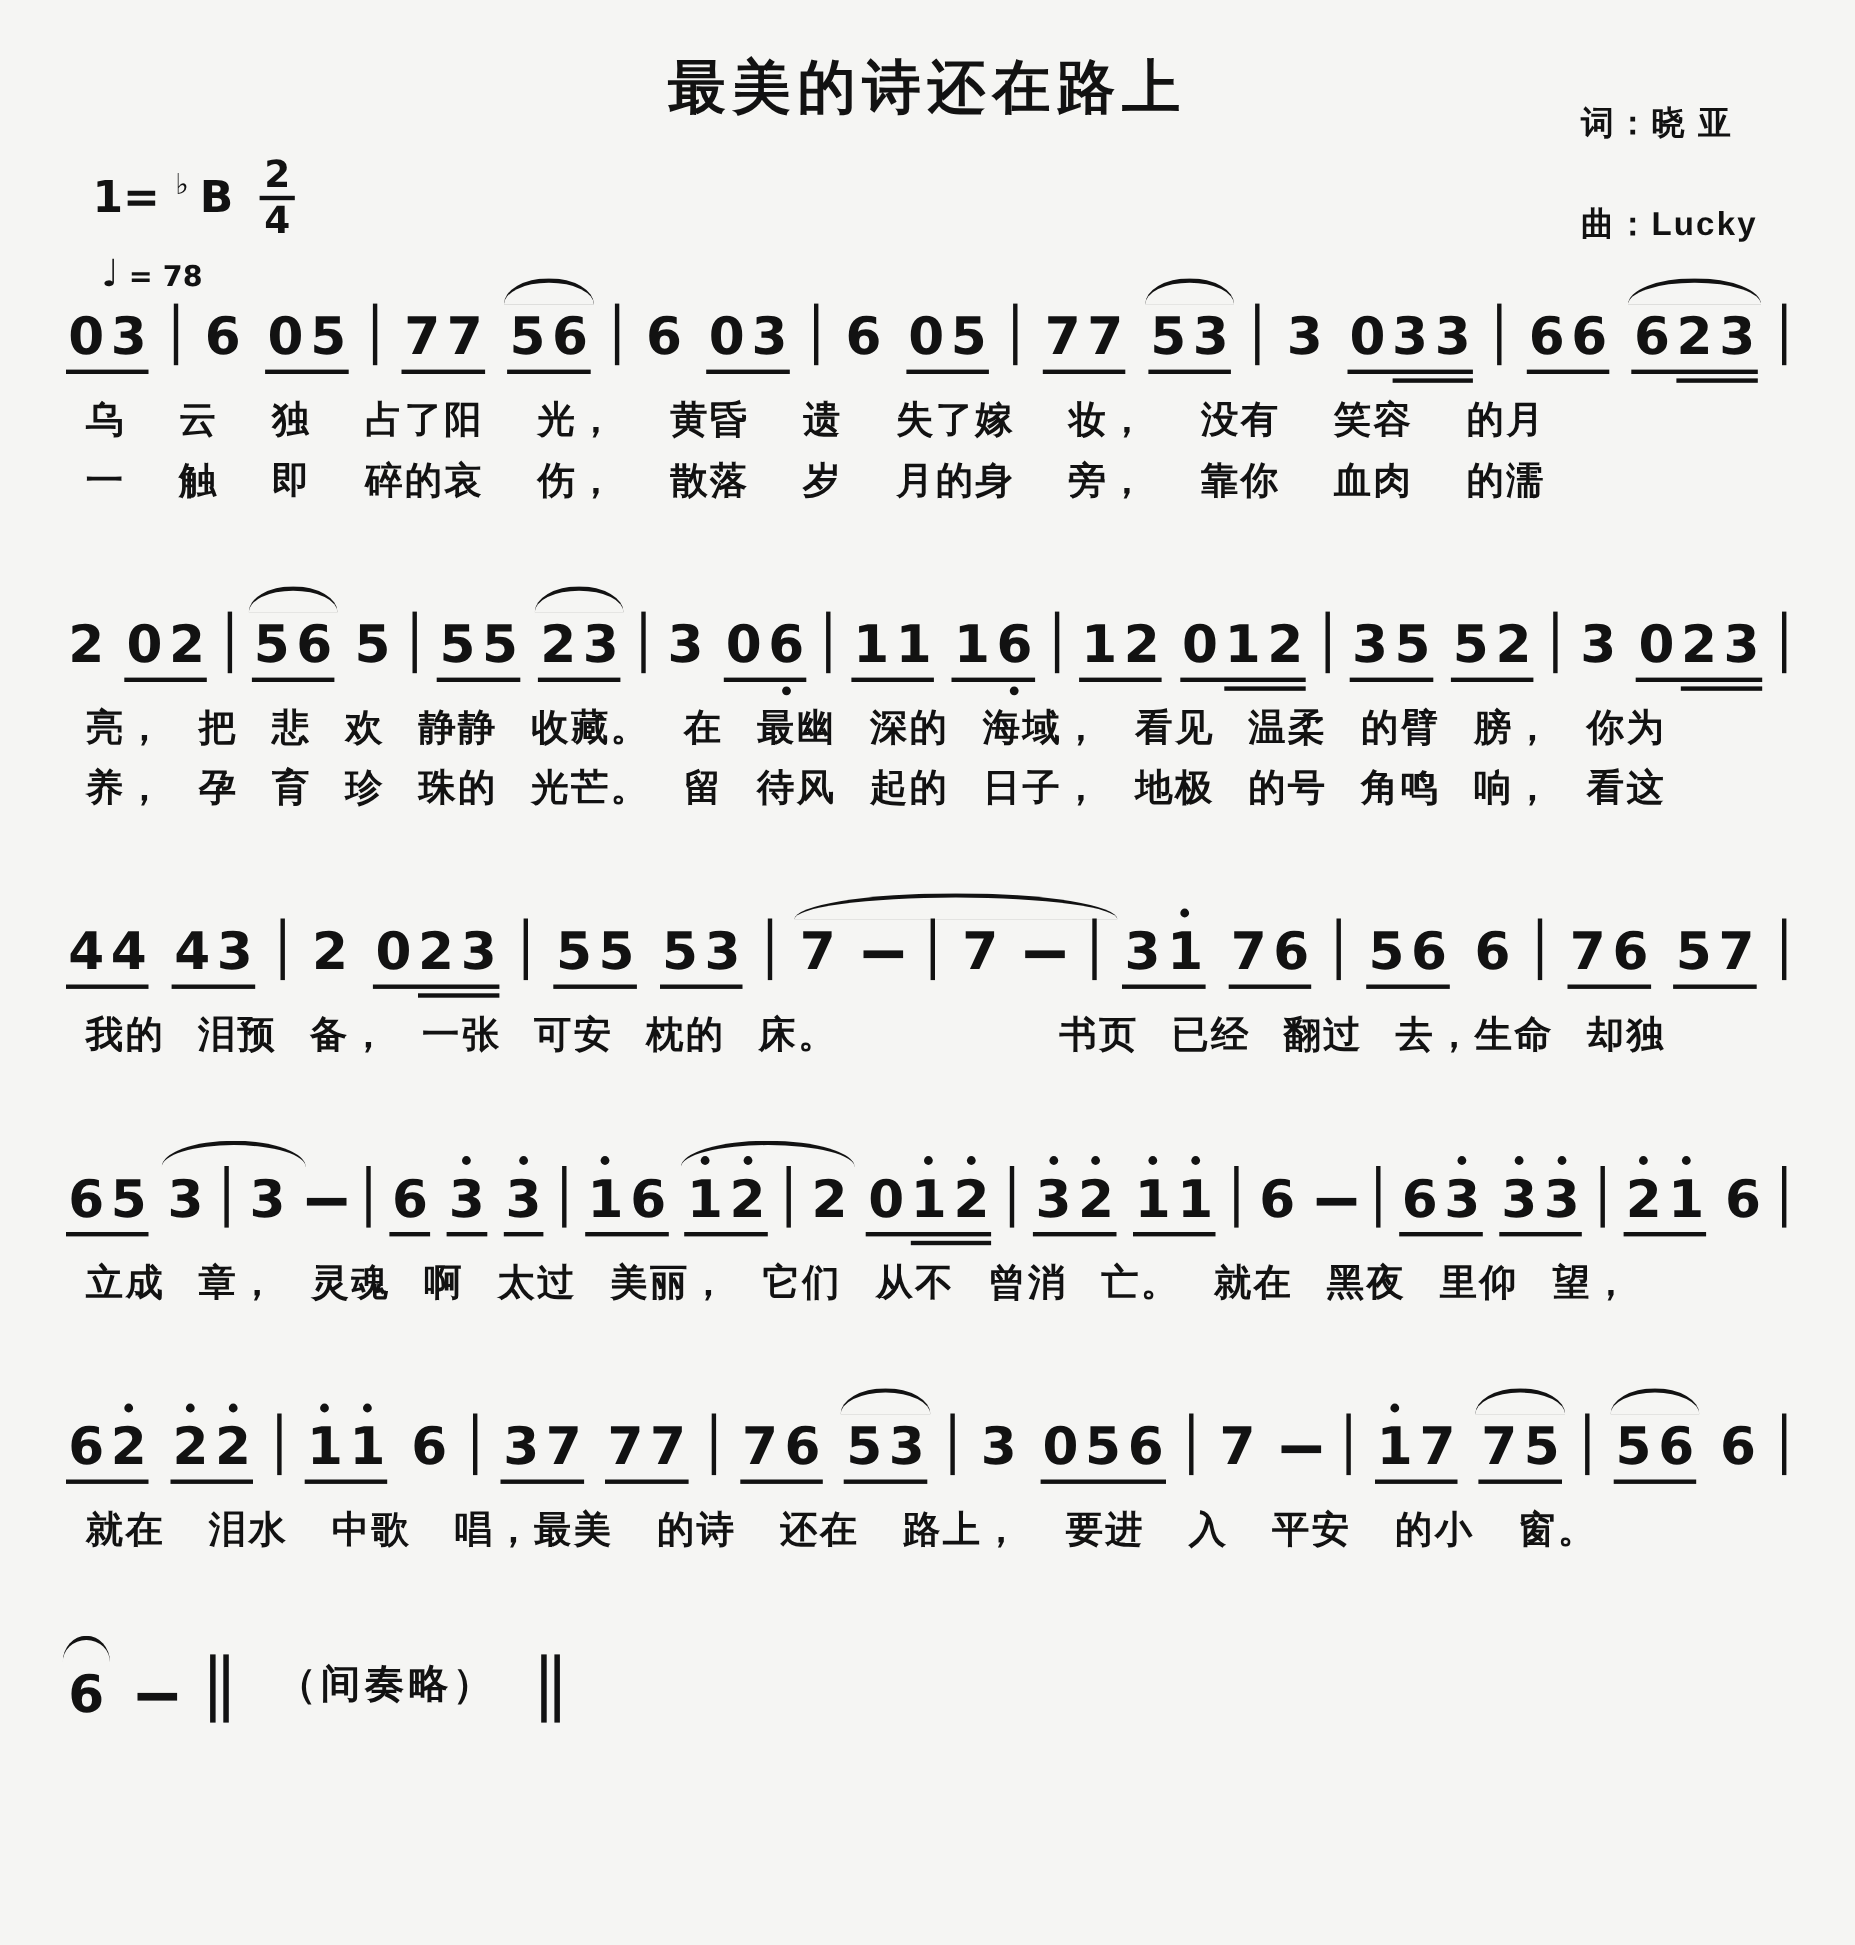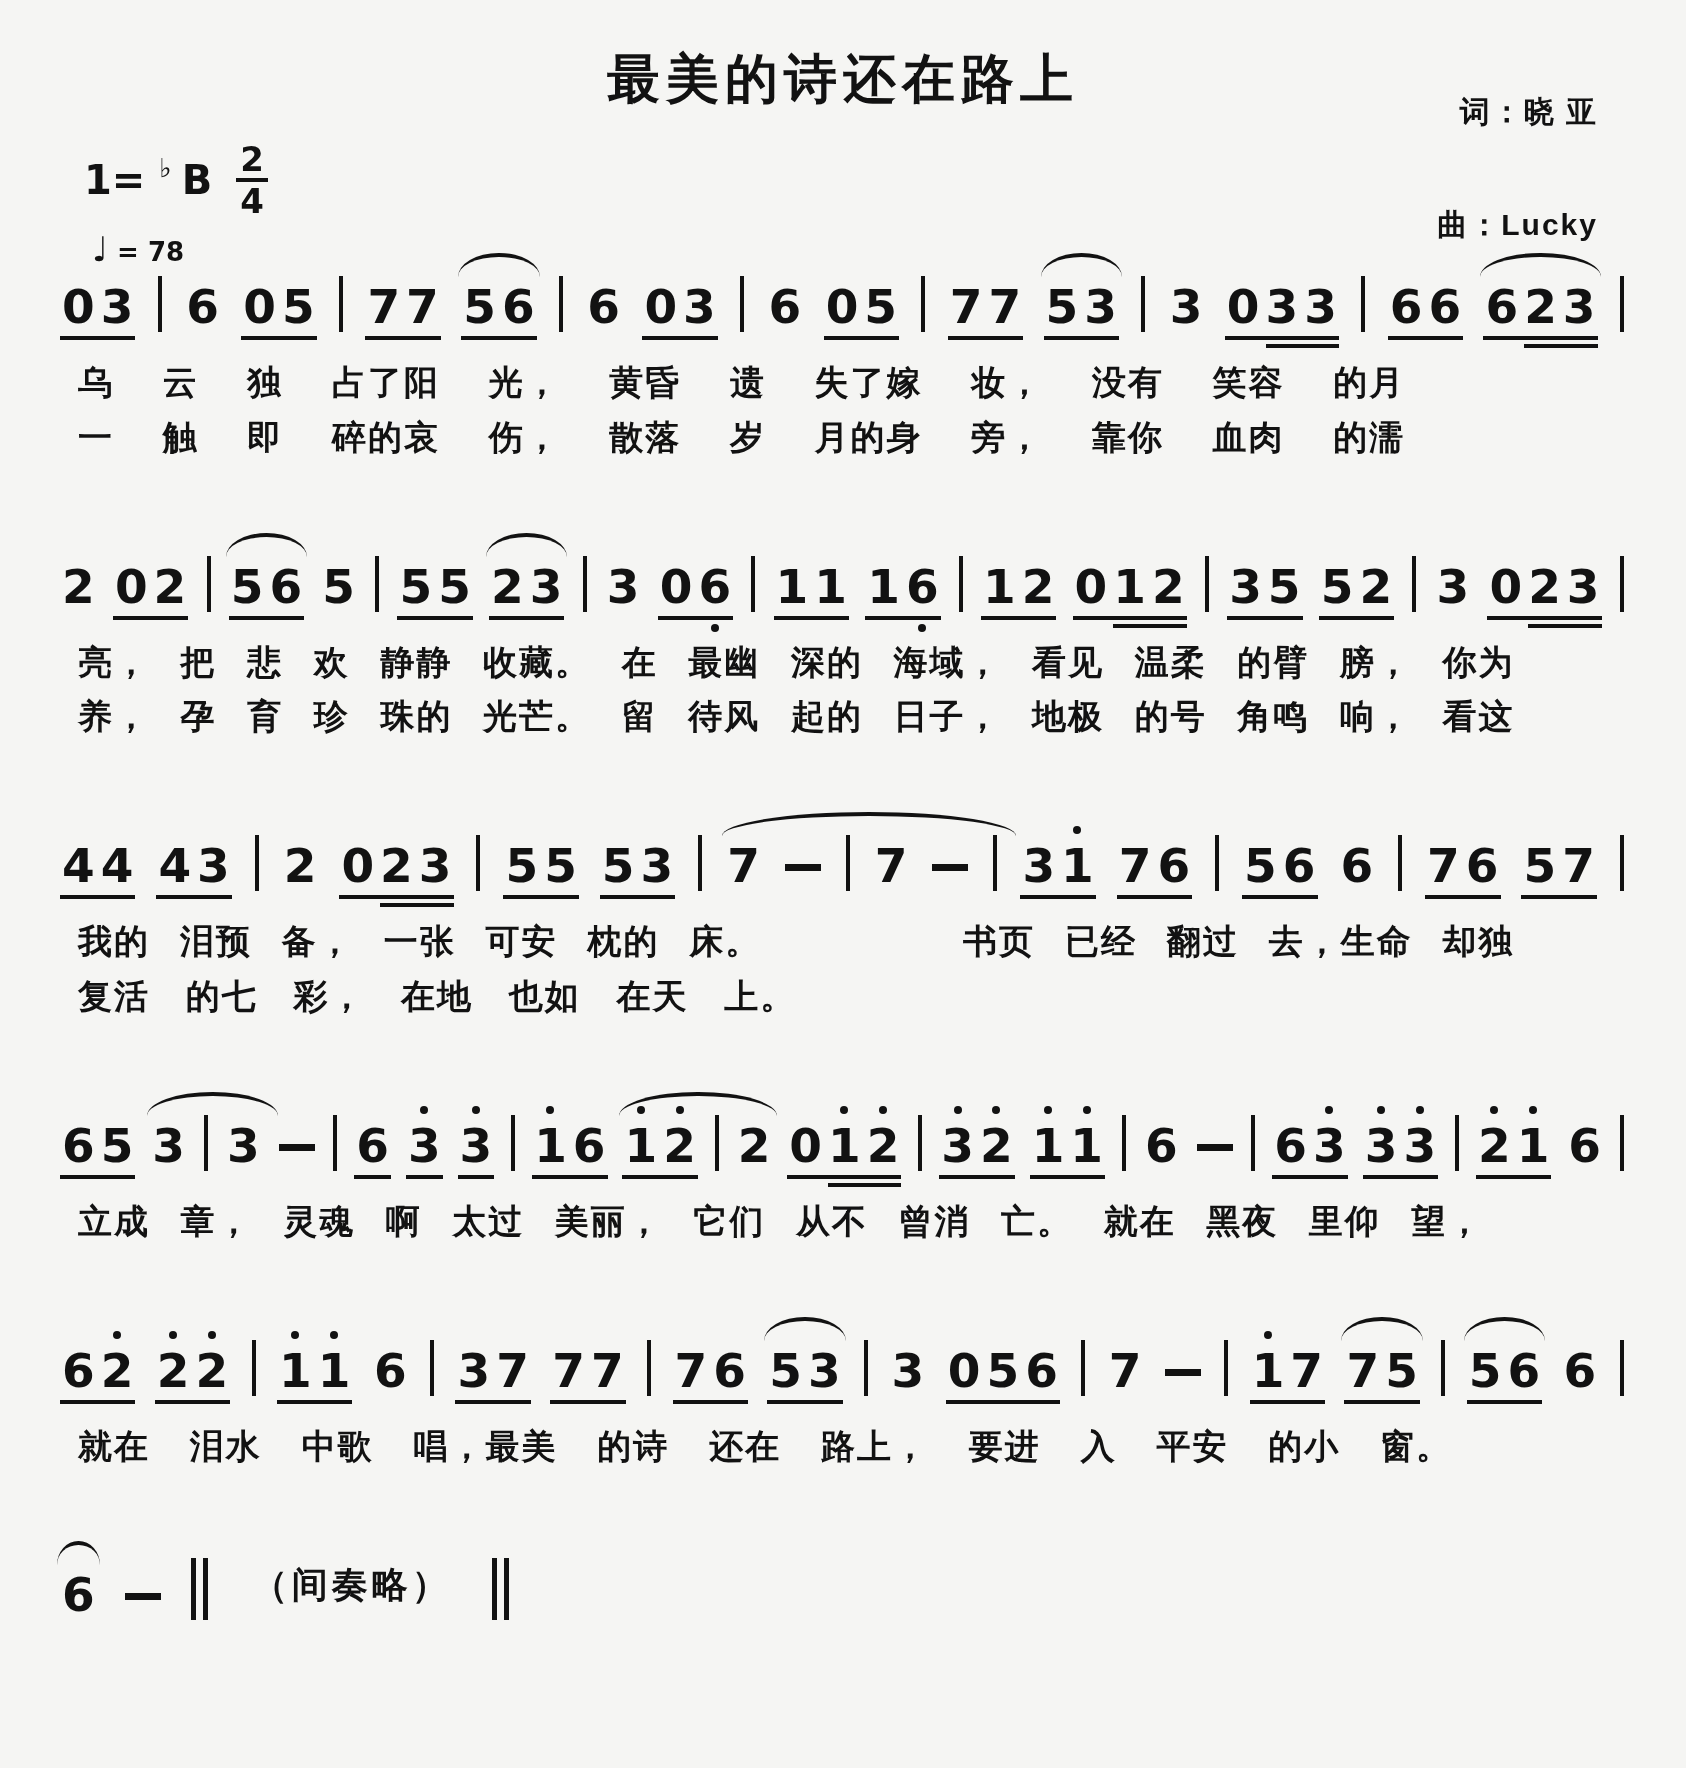--- a/index.html
+++ b/index.html
@@ -13,22 +13,22 @@
   }
   .sheet{position:relative;width:1686px;height:1768px;}
   
   .hdr{position:relative;height:252px;}
   .title{
     position:absolute;top:44px;left:0;width:100%;
     text-align:center;font-size:53px;font-weight:800;
     letter-spacing:6px;
     font-family:"DejaVu Sans","Liberation Sans",sans-serif;
   }
-  .credits{position:absolute;right:88px;top:92px;display:flex;flex-direction:column;gap:72px;
-    font-size:30px;font-weight:700;letter-spacing:2px;text-align:right;}
+  .credits{position:absolute;right:88px;top:92px;display:flex;flex-direction:column;gap:51px;
+    font-size:30px;font-weight:700;letter-spacing:2px;text-align:left;}
   .keyblock{position:absolute;left:84px;top:142px;display:flex;align-items:center;gap:14px;
     font-size:40px;font-weight:700;font-family:"DejaVu Sans","Liberation Sans",sans-serif;}
   .flat{font-size:26px;vertical-align:super;position:relative;top:-12px;margin-right:-4px;}
   .meter{display:inline-flex;flex-direction:column;align-items:center;line-height:1;margin-left:10px;font-size:34px;}
   .meter .mtop{border-bottom:4px solid #121212;padding:0 4px 2px 4px;}
   .meter .mbot{padding-top:2px;}
   .tempo{position:absolute;left:92px;top:229px;font-size:26px;font-weight:700;
     font-family:"DejaVu Sans","Liberation Sans",sans-serif;}
   .tempo .nq{font-size:34px;}
   
@@ -422,29 +422,20 @@
           <span class="syl">枕的</span>
           <span class="syl">床。</span>
           <span class="syl"></span>
           <span class="syl"></span>
           <span class="syl">书页</span>
           <span class="syl">已经</span>
           <span class="syl">翻过</span>
           <span class="syl">去，生命</span>
           <span class="syl">却独</span>
         </div>
-        <div class="lyrics-row" style="width: 47%;">
-          <span class="syl">复活</span>
-          <span class="syl">的七</span>
-          <span class="syl">彩，</span>
-          <span class="syl">在地</span>
-          <span class="syl">也如</span>
-          <span class="syl">在天</span>
-          <span class="syl">上。</span>
-        </div>
       </div>
       <div class="system">
         <div class="notes-row">
           <span class="cluster">
             <span class="dgt">6</span>
             <span class="dgt">5</span>
             <span class="ul"></span>
           </span>
           <span class="cluster">
             <span class="dgt">3</span>

